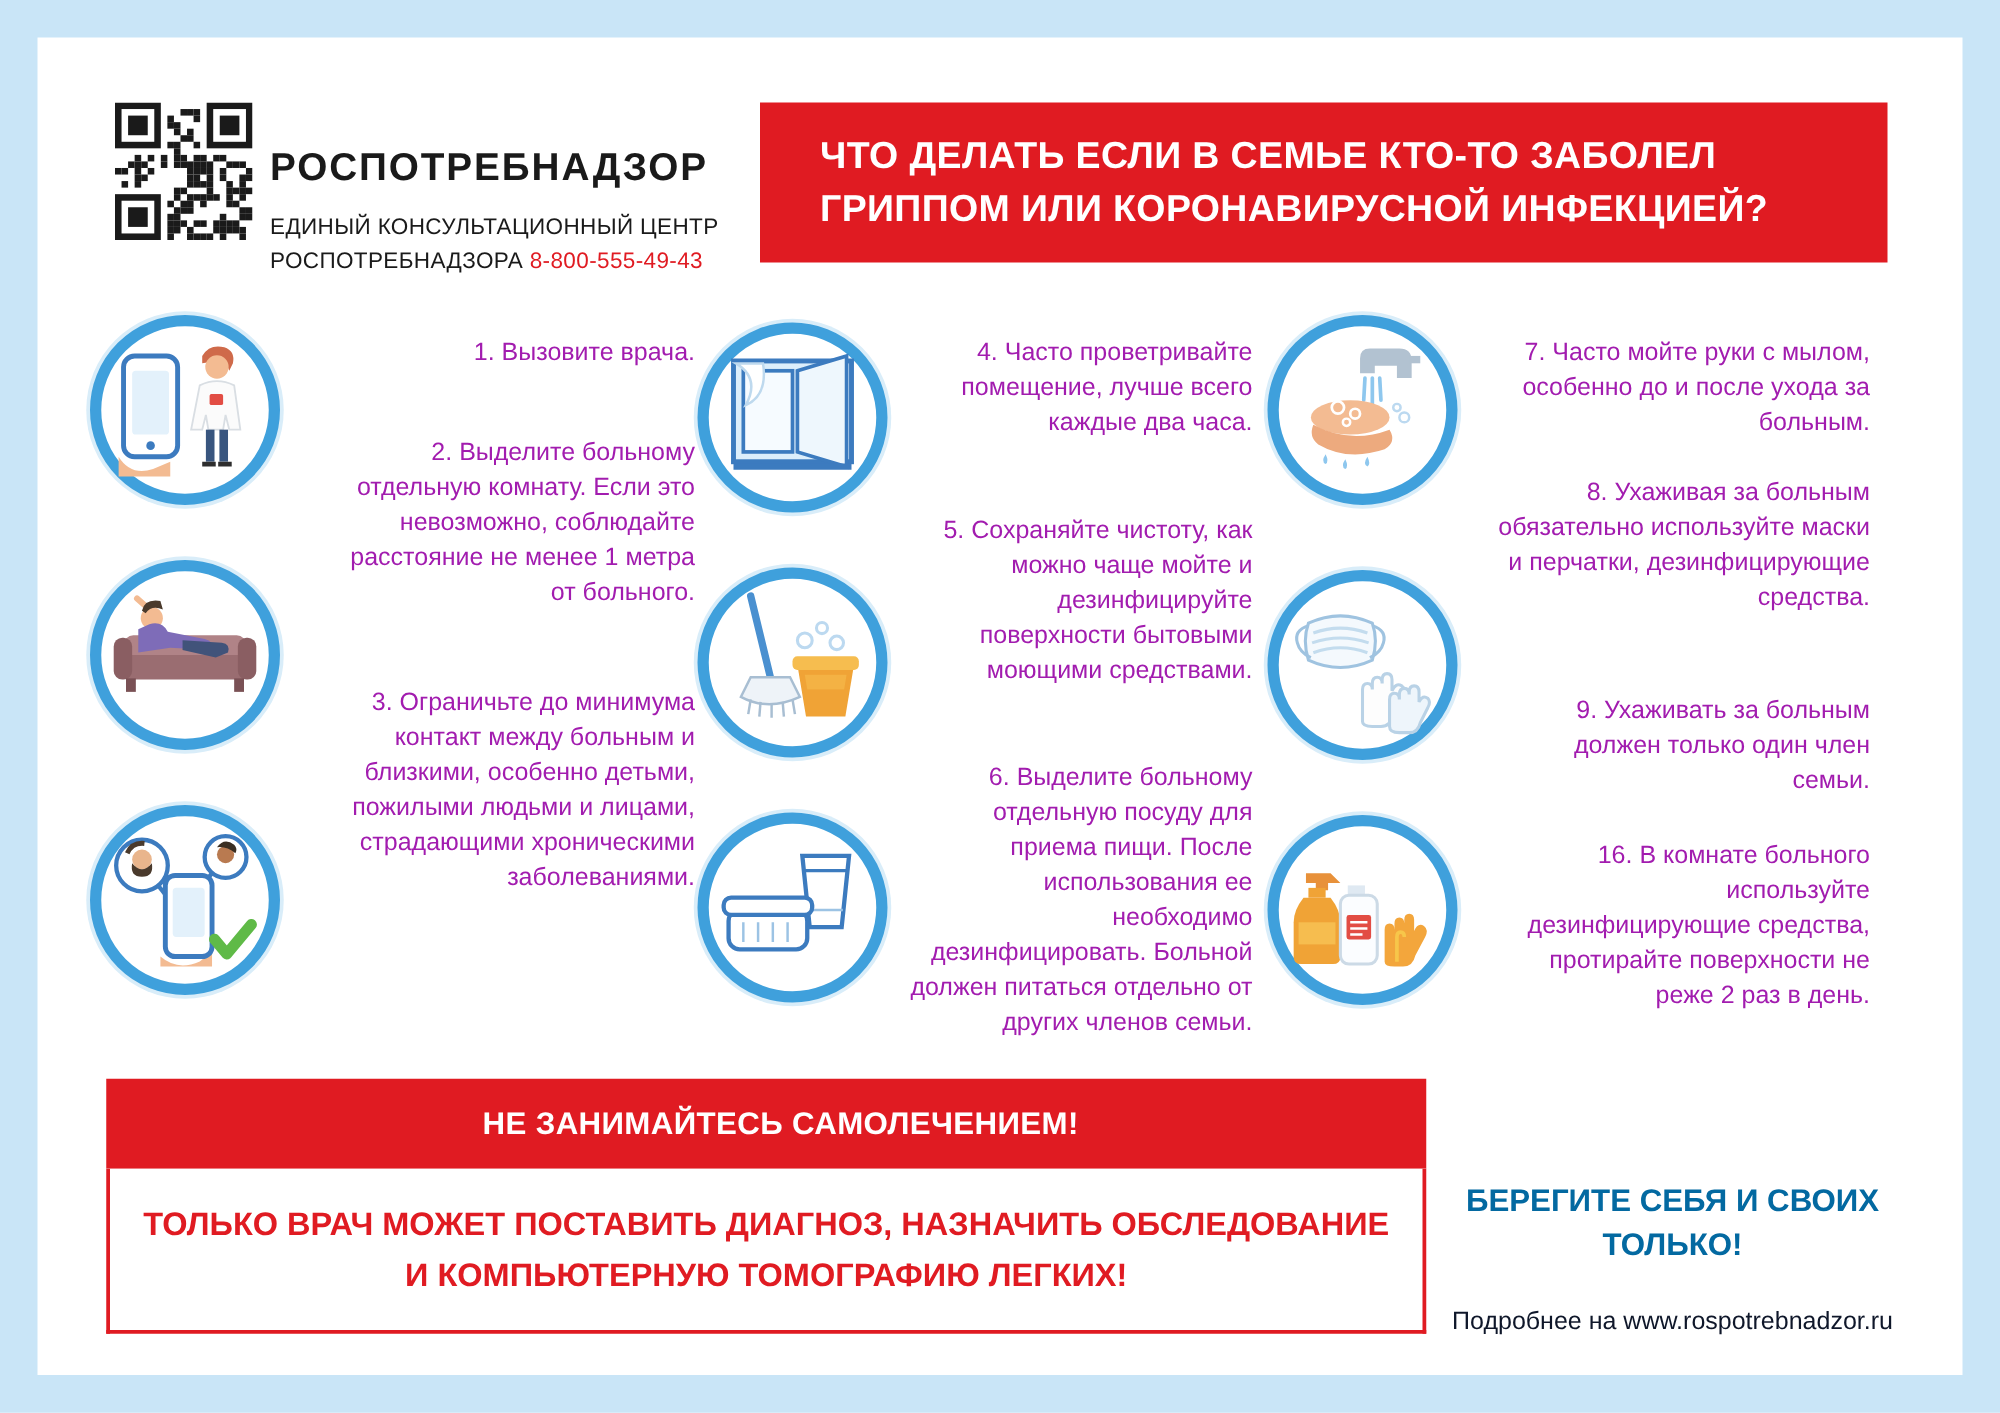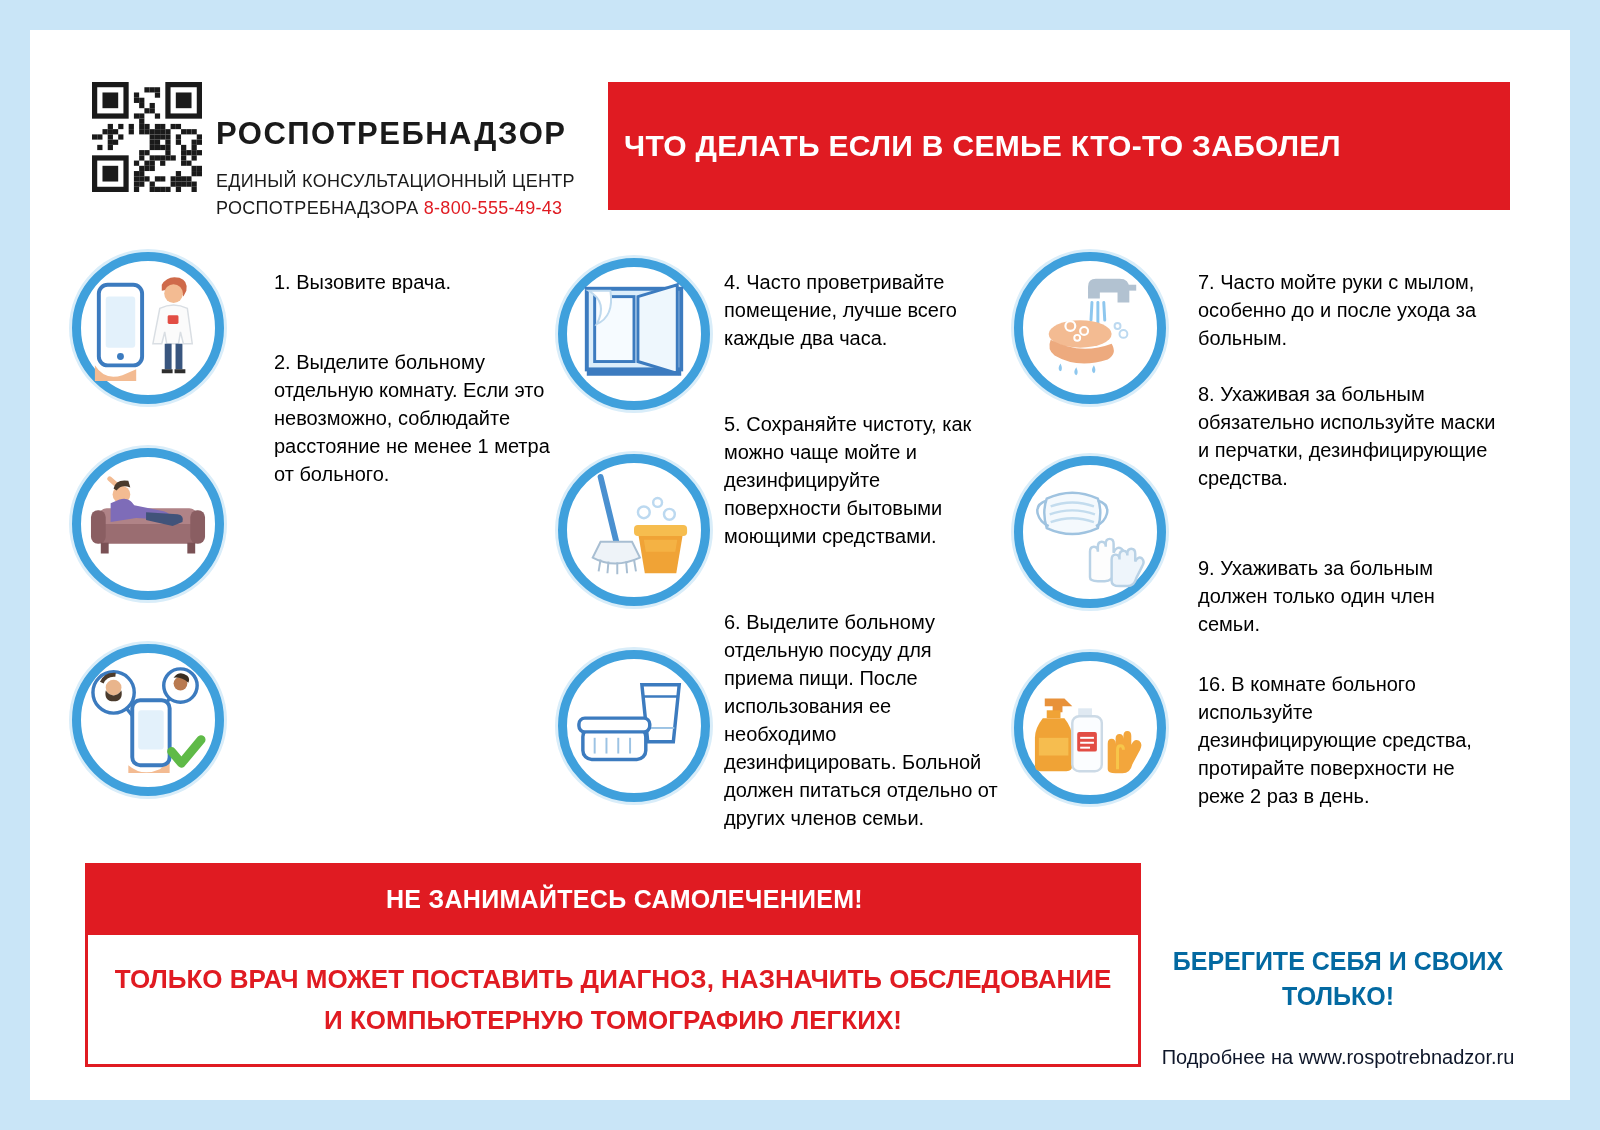--- a/index.html
+++ b/index.html
@@ -8,31 +8,31 @@
   .sheet  { position:absolute; left:30px; top:30px; width:1540px; height:1070px; background:#ffffff; }
 
   
   .qr { position:absolute; left:62px; top:52px; width:110px; height:110px; }
   .logo-block { position:absolute; left:186px; top:58px;margin-top:28px; }
   .org-name { font-size:31px; font-weight:bold; letter-spacing:1.5px; color:#1a1a1a; }
   .org-sub  { margin-top:16px; font-size:18px; line-height:1.5; color:#1a1a1a; letter-spacing:0.3px; }
   .red-text { color:#e01b22; }
   .title-banner { position:absolute; left:578px; top:52px; width:902px; height:128px;
                   background:#e01b22; color:#ffffff; display:flex; flex-direction:column;
-                  justify-content:center; padding:10px 16px; }
+                  justify-content:center; padding:10px 48px; }
   .title-banner .line { font-size:30px; font-weight:bold; line-height:1.45; letter-spacing:0.3px; }
 
   
   .circle { position:absolute; width:152px; height:152px; border-radius:50%;
             border:9px solid #3fa0dc; background:#ffffff; display:flex;
             align-items:center; justify-content:center; box-shadow:0 0 0 3px #d9edf9; }
   .circle svg { width:118px; height:118px; }
 
   
-  .step { position:absolute; font-size:20px; line-height:1.4; color:#000000; }
+  .step { position:absolute; font-size:20px; line-height:1.4; color:#a21caf;text-align:right; }
 
   
   .warn-wrap { position:absolute; left:55px; top:833px; width:1056px; }
   .warn-banner { height:72px; background:#e01b22; display:flex; align-items:center; justify-content:center;padding-left:23px; }
   .warn-banner .txt { color:#ffffff; font-size:25px; font-weight:bold; letter-spacing:0.3px; }
   .warn-box { height:132px; border:3px solid #e01b22; border-top:none; background:#ffffff;
               display:flex; flex-direction:column; align-items:center; justify-content:center; }
   .warn-box .line { color:#e01b22; font-size:26px; font-weight:bold; line-height:1.55; text-align:center; }
 
   .care-block { position:absolute; left:1128px; top:914px; width:360px; text-align:center; }
@@ -185,20 +185,21 @@
         <div>ЕДИНЫЙ КОНСУЛЬТАЦИОННЫЙ ЦЕНТР</div>
         <div>
           <span>РОСПОТРЕБНАДЗОРА</span>
           <span class="red-text">8-800-555-49-43</span>
         </div>
       </div>
     </div>
 
     <div class="title-banner">
       <div class="line">ЧТО ДЕЛАТЬ ЕСЛИ В СЕМЬЕ КТО-ТО ЗАБОЛЕЛ</div>
+      <div class="line">ГРИППОМ ИЛИ КОРОНАВИРУСНОЙ ИНФЕКЦИЕЙ?</div>
     </div>
 
     <div class="circle" style="left:42px; top:222px;">
       <svg viewBox="0 0 120 120">
         <path d="M6 98 q10 16 28 10 l14 -6 v12 H6 Z" fill="#f3bb92"></path>
         <rect x="10" y="16" width="44" height="82" rx="9" fill="#fff" stroke="#3c7bbf" stroke-width="4"></rect>
         <rect x="17" y="28" width="30" height="52" rx="3" fill="#e3f1fb"></rect>
         <circle cx="32" cy="89" r="3.5" fill="#3c7bbf"></circle>
         <path d="M74 16 q6 -10 18 -7 q9 3 7 13 l-3 6 q-2 -10 -22 -6 Z" fill="#cf6a4a"></path>
         <circle cx="86" cy="25" r="9.5" fill="#f3bb92"></circle>
@@ -239,20 +240,21 @@
         <path d="M82 38 l-6 8" stroke="#3c7bbf" stroke-width="3.5"></path>
         <path d="M40 106 q14 12 32 4 l10 -8 v12 H40Z" fill="#f3bb92"></path>
         <rect x="44" y="40" width="38" height="66" rx="8" fill="#fff" stroke="#3c7bbf" stroke-width="4"></rect>
         <rect x="50" y="50" width="26" height="40" rx="3" fill="#e3f1fb"></rect>
         <path d="M84 92 l10 12 20 -24" stroke="#5fba47" stroke-width="9" fill="none" stroke-linecap="round" stroke-linejoin="round"></path>
       </svg>
     </div>
 
     <div class="step" style="left:244px; top:238px; width:282px;">1. Вызовите врача.</div>
     <div class="step" style="left:244px; top:318px; width:282px;">2. Выделите больному отдельную комнату. Если это невозможно, соблюдайте расстояние не менее 1 метра от больного.</div>
+    <div class="step" style="left:244px; top:518px; width:282px;">3. Ограничьте до минимума контакт между больным и близкими, особенно детьми, пожилыми людьми и лицами, страдающими хроническими заболеваниями.</div>
 
     <div class="circle" style="left:528px; top:228px;">
       <svg viewBox="0 0 120 120">
         <rect x="12" y="14" width="96" height="82" fill="#dceefb" stroke="#3c7bbf" stroke-width="4"></rect>
         <rect x="20" y="22" width="40" height="66" fill="#f6fbff" stroke="#3c7bbf" stroke-width="3"></rect>
         <polygon points="64,22 104,10 104,100 64,88" fill="#eef7fd" stroke="#3c7bbf" stroke-width="3"></polygon>
         <line x1="12" y1="100" x2="108" y2="100" stroke="#3c7bbf" stroke-width="5"></line>
         <path d="M14 16 q20 12 8 34 q18 -8 14 -34 Z" fill="#fff" stroke="#bed9ee" stroke-width="2"></path>
       </svg>
     </div>

